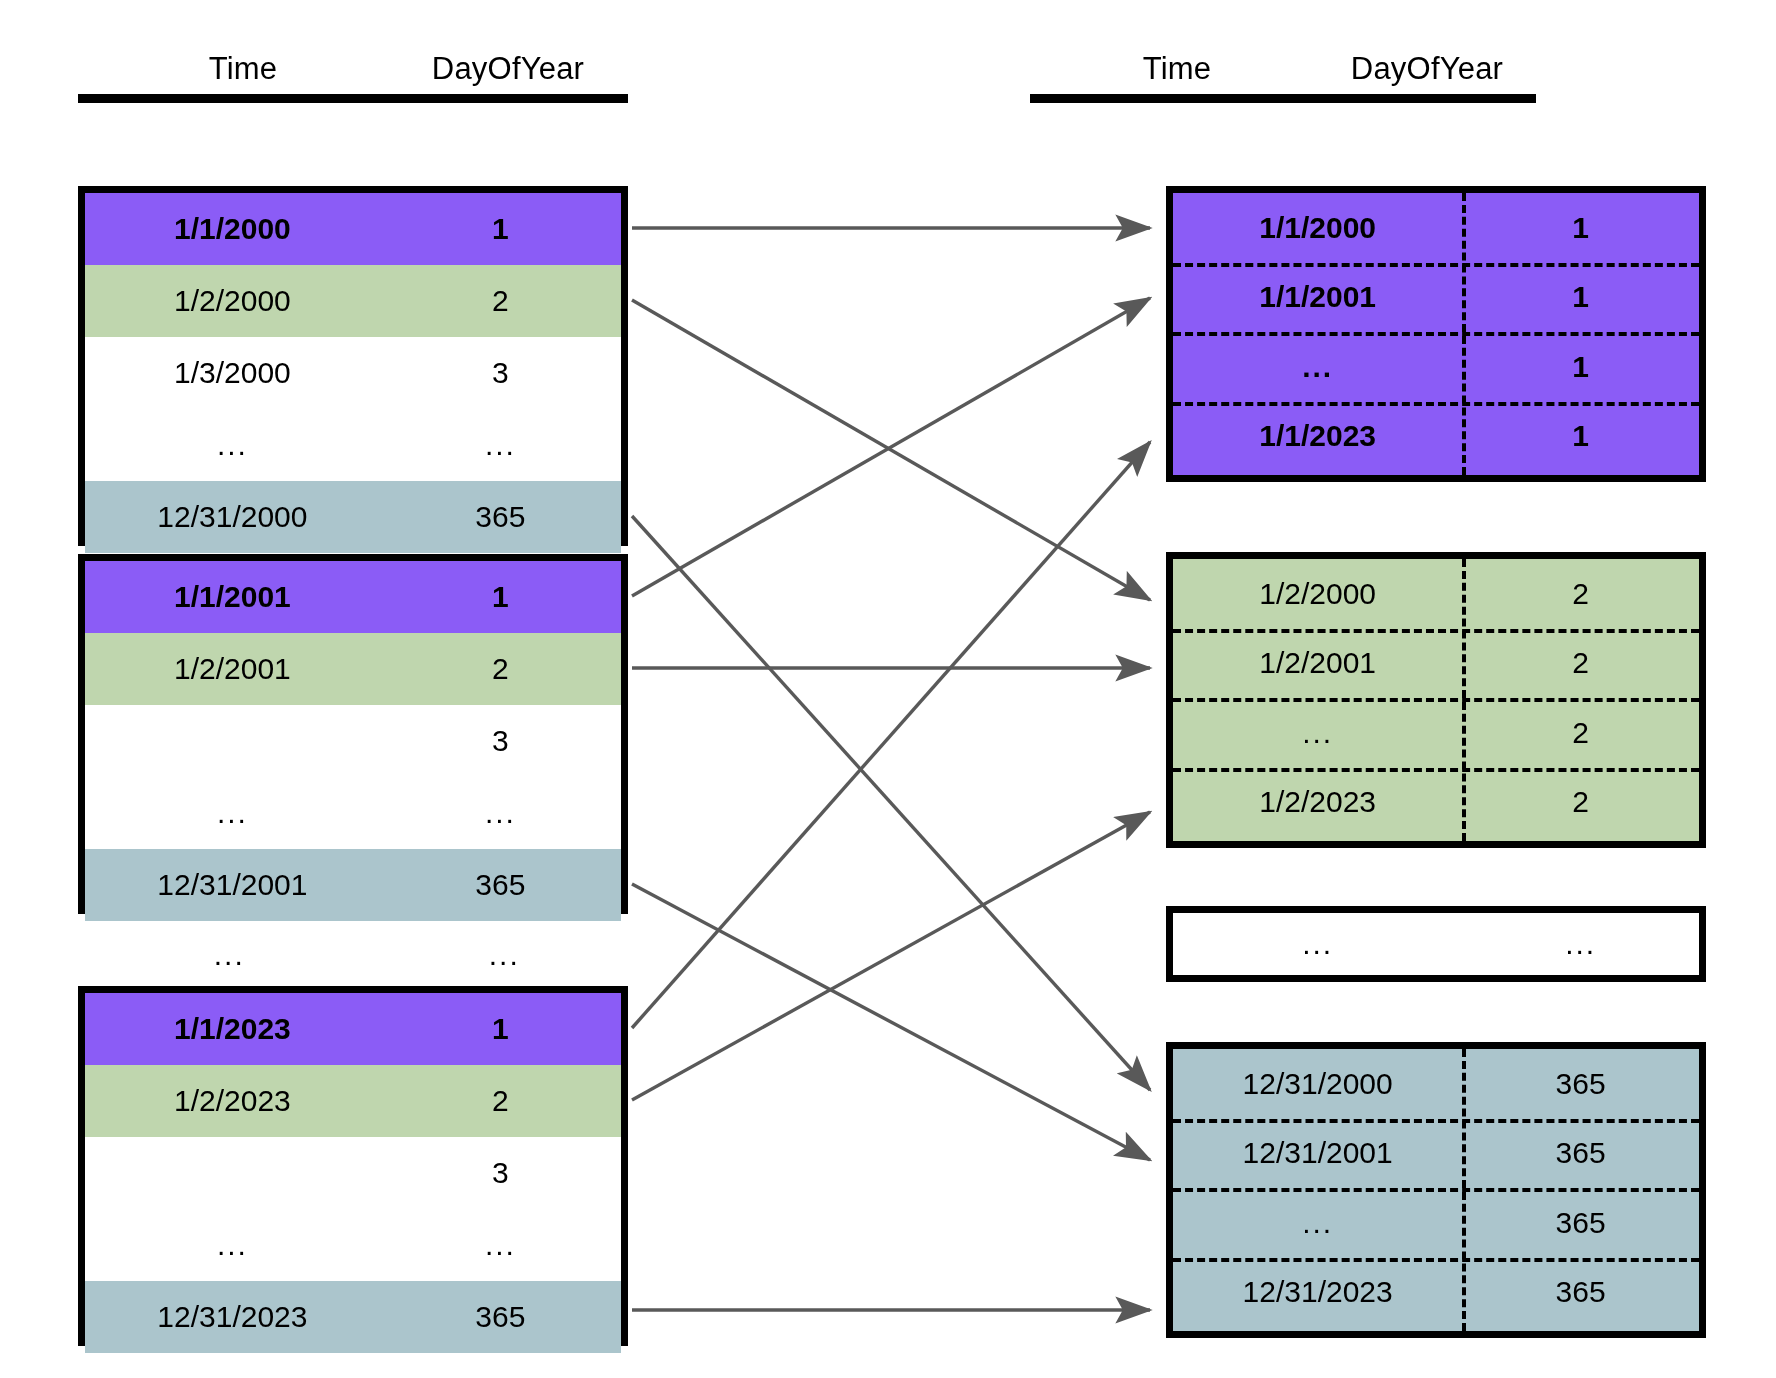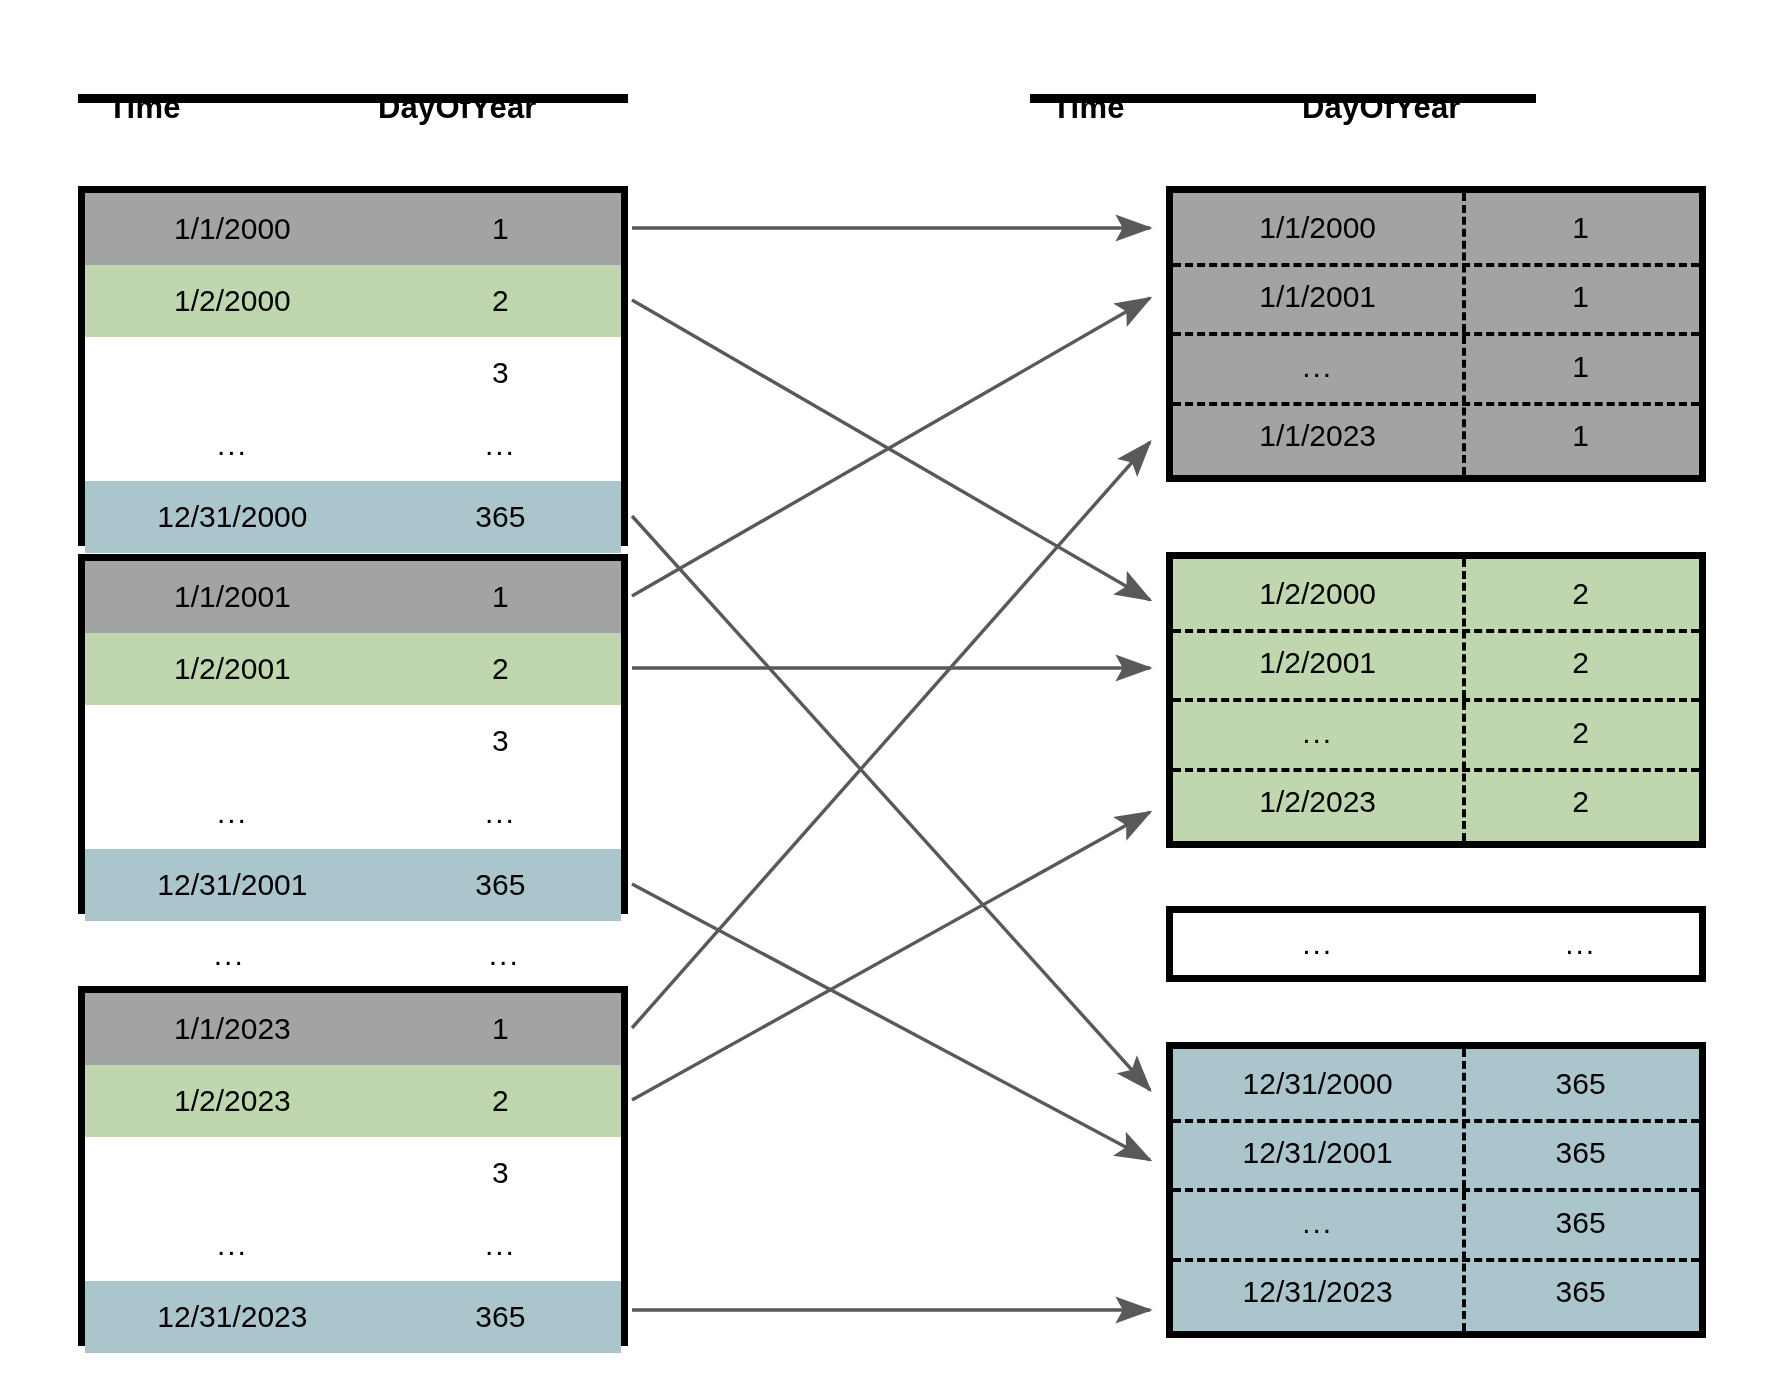--- a/index.html
+++ b/index.html
@@ -3,35 +3,35 @@
 <meta charset="utf-8">
 <style>
   html,body{margin:0;padding:0;background:#ffffff;}
   body{width:1776px;height:1378px;position:relative;overflow:hidden;
        font-family:"Liberation Sans","DejaVu Sans",sans-serif;color:#000;}
   .stage{position:absolute;left:0;top:0;width:1776px;height:1378px;}
 
   
   .hdr-group{position:absolute;}
   .hdr-row{position:relative;height:46px;}
-  .hdr-cell{position:absolute;top:0;font-size:31px;font-weight:bold;
-            text-align:left;letter-spacing:.2px;line-height:46px;margin-top:39px;}
+  .hdr-cell{position:absolute;top:0;font-size:31px;font-weight:normal;
+            text-align:center;letter-spacing:.2px;line-height:46px;}
   .hdr-rule{position:absolute;background:#000;height:9px;}
 
   
   .tbl{position:absolute;box-sizing:border-box;border:7px solid #000;background:#fff;}
   .row{position:relative;box-sizing:border-box;width:100%;}
   .cell{position:absolute;top:0;bottom:0;display:flex;align-items:center;
         justify-content:center;font-size:30px;line-height:1;}
   .c-time{left:0;width:55%;}
   .c-doy{left:55%;width:45%;}
   .dots{letter-spacing:2px;font-size:30px;}
 
   
-  .f-orange{background:#a3a3a3;}
+  .f-orange{background:#8b5cf6;font-weight:bold;}
   .f-green {background:#bfd6ae;}
   .f-blue  {background:#abc5cc;}
   .f-white {background:#ffffff;}
 
   
   .dash-h{position:absolute;left:0;right:0;height:0;
           border-top:4px dashed #000;}
   .dash-v{position:absolute;top:0;bottom:0;width:0;
           border-left:4px dashed #000;}
 
@@ -66,20 +66,21 @@
   <div class="tbl" style="left:78px;top:186px;width:550px;height:360px;">
     <div class="row f-orange" style="height:72px;">
       <div class="cell c-time">1/1/2000</div>
       <div class="cell c-doy">1</div>
     </div>
     <div class="row f-green" style="height:72px;">
       <div class="cell c-time">1/2/2000</div>
       <div class="cell c-doy">2</div>
     </div>
     <div class="row f-white" style="height:72px;">
+      <div class="cell c-time">1/3/2000</div>
       <div class="cell c-doy">3</div>
     </div>
     <div class="row f-white" style="height:72px;">
       <div class="cell c-time dots">...</div>
       <div class="cell c-doy dots">...</div>
     </div>
     <div class="row f-blue" style="height:72px;">
       <div class="cell c-time">12/31/2000</div>
       <div class="cell c-doy">365</div>
     </div>

